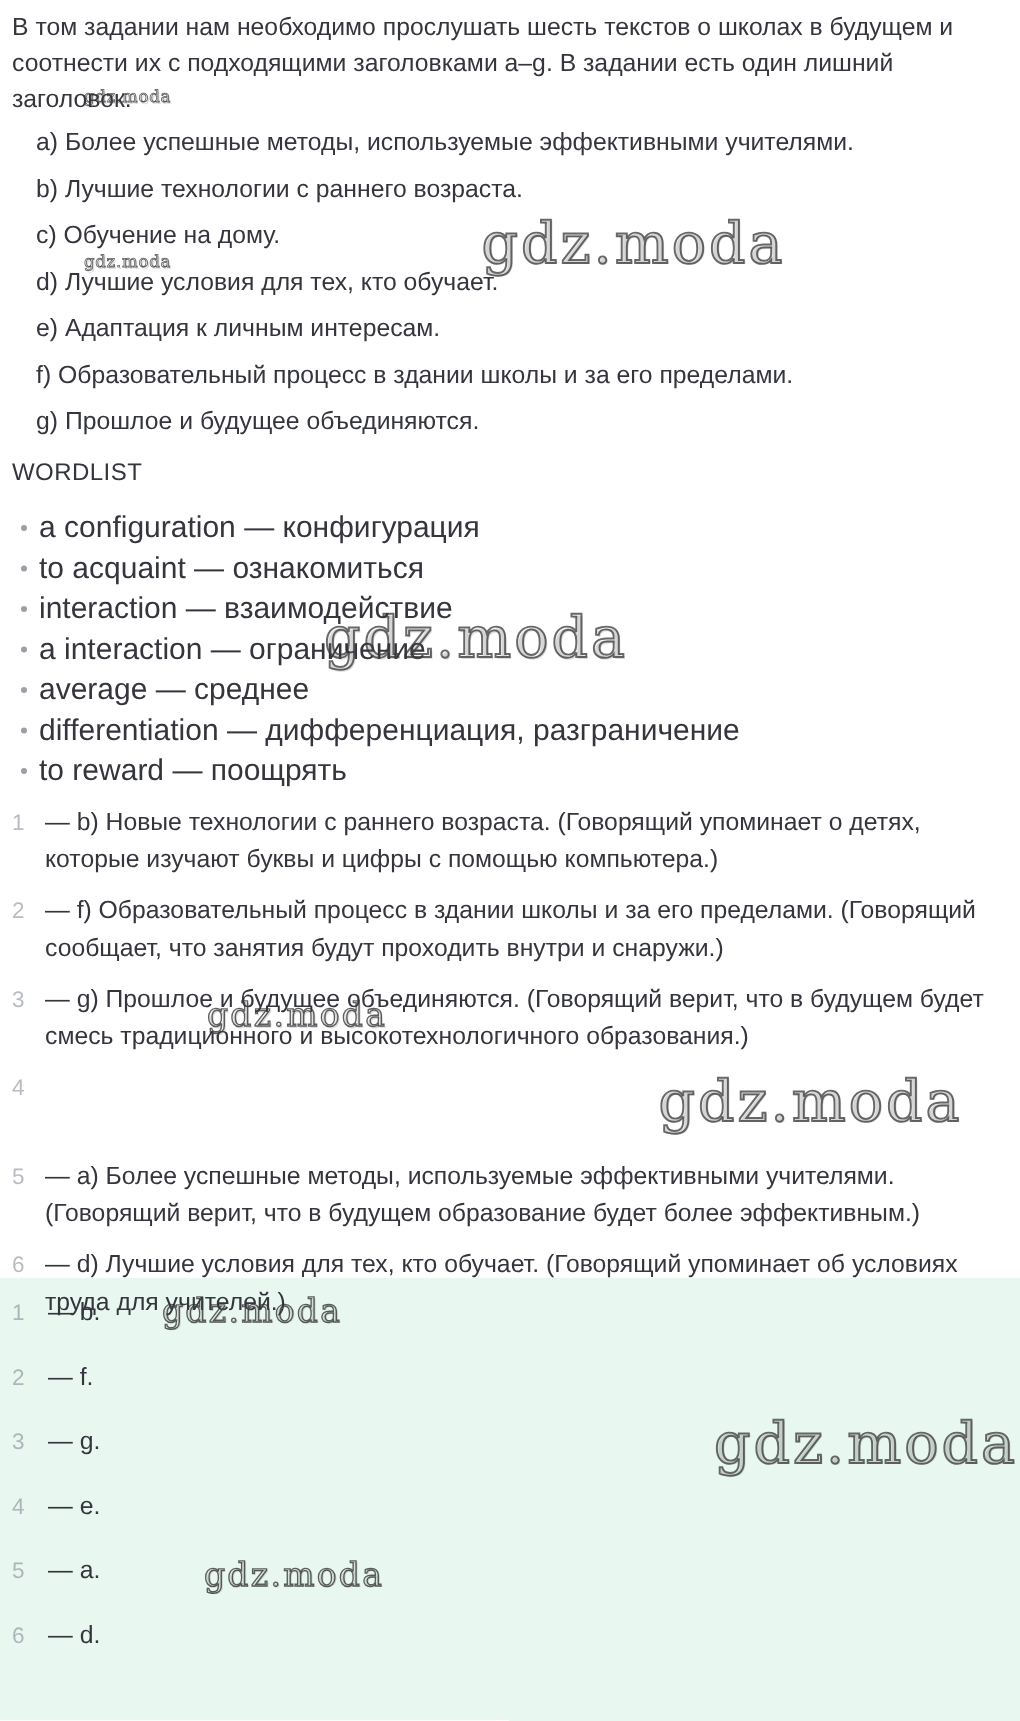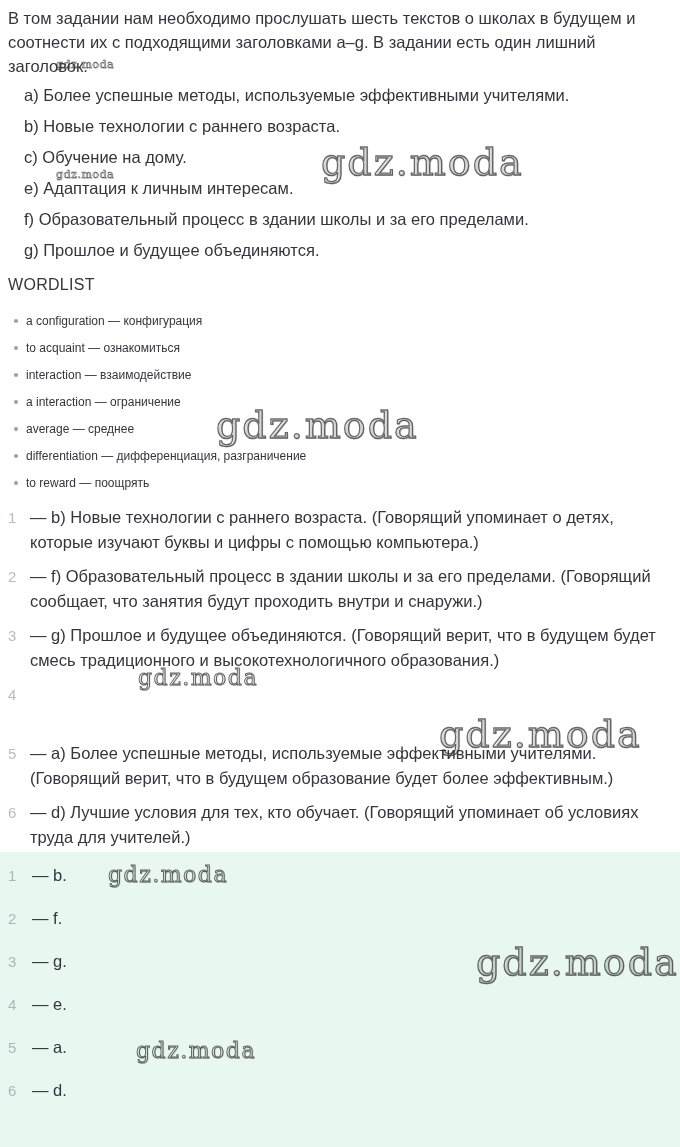--- a/index.html
+++ b/index.html
@@ -37,21 +37,21 @@
     font-weight: normal;
     letter-spacing: 0.3px;
     line-height: 18px;
     margin-bottom: 18px;
   }
 
   .wordlist { padding: 0 8px; }
   .wordlist-item {
     position: relative;
     padding-left: 18px;
-    font-size: 12px;
+    font-size: 20px;
     line-height: 18px;
     margin-bottom: 9px;
   }
   .bullet-icon {
     position: absolute;
     left: 6px;
     top: 7px;
     width: 4px;
     height: 4px;
     border-radius: 50%;
@@ -134,22 +134,23 @@
 
   <div class="content">
 
     <p class="intro">
       <span>В том задании нам необходимо прослушать шесть текстов о школах в будущем и</span><br>
       <span>соотнести их с подходящими заголовками a–g. В задании есть один лишний заголовок.</span>
     </p>
 
     <div class="headings">
       <div class="heading-item">a) Более успешные методы, используемые эффективными учителями.</div>
-      <div class="heading-item">b) Новые технологии с раннего возраста.</div>
+      <div class="heading-item">b) Лучшие технологии с раннего возраста.</div>
       <div class="heading-item">c) Обучение на дому.</div>
+      <div class="heading-item">d) Лучшие условия для тех, кто обучает.</div>
       <div class="heading-item">e) Адаптация к личным интересам.</div>
       <div class="heading-item">f) Образовательный процесс в здании школы и за его пределами.</div>
       <div class="heading-item">g) Прошлое и будущее объединяются.</div>
     </div>
 
     <div class="wordlist-title">WORDLIST</div>
 
     <div class="wordlist">
       <div class="wordlist-item">
         <span class="bullet-icon"></span>

